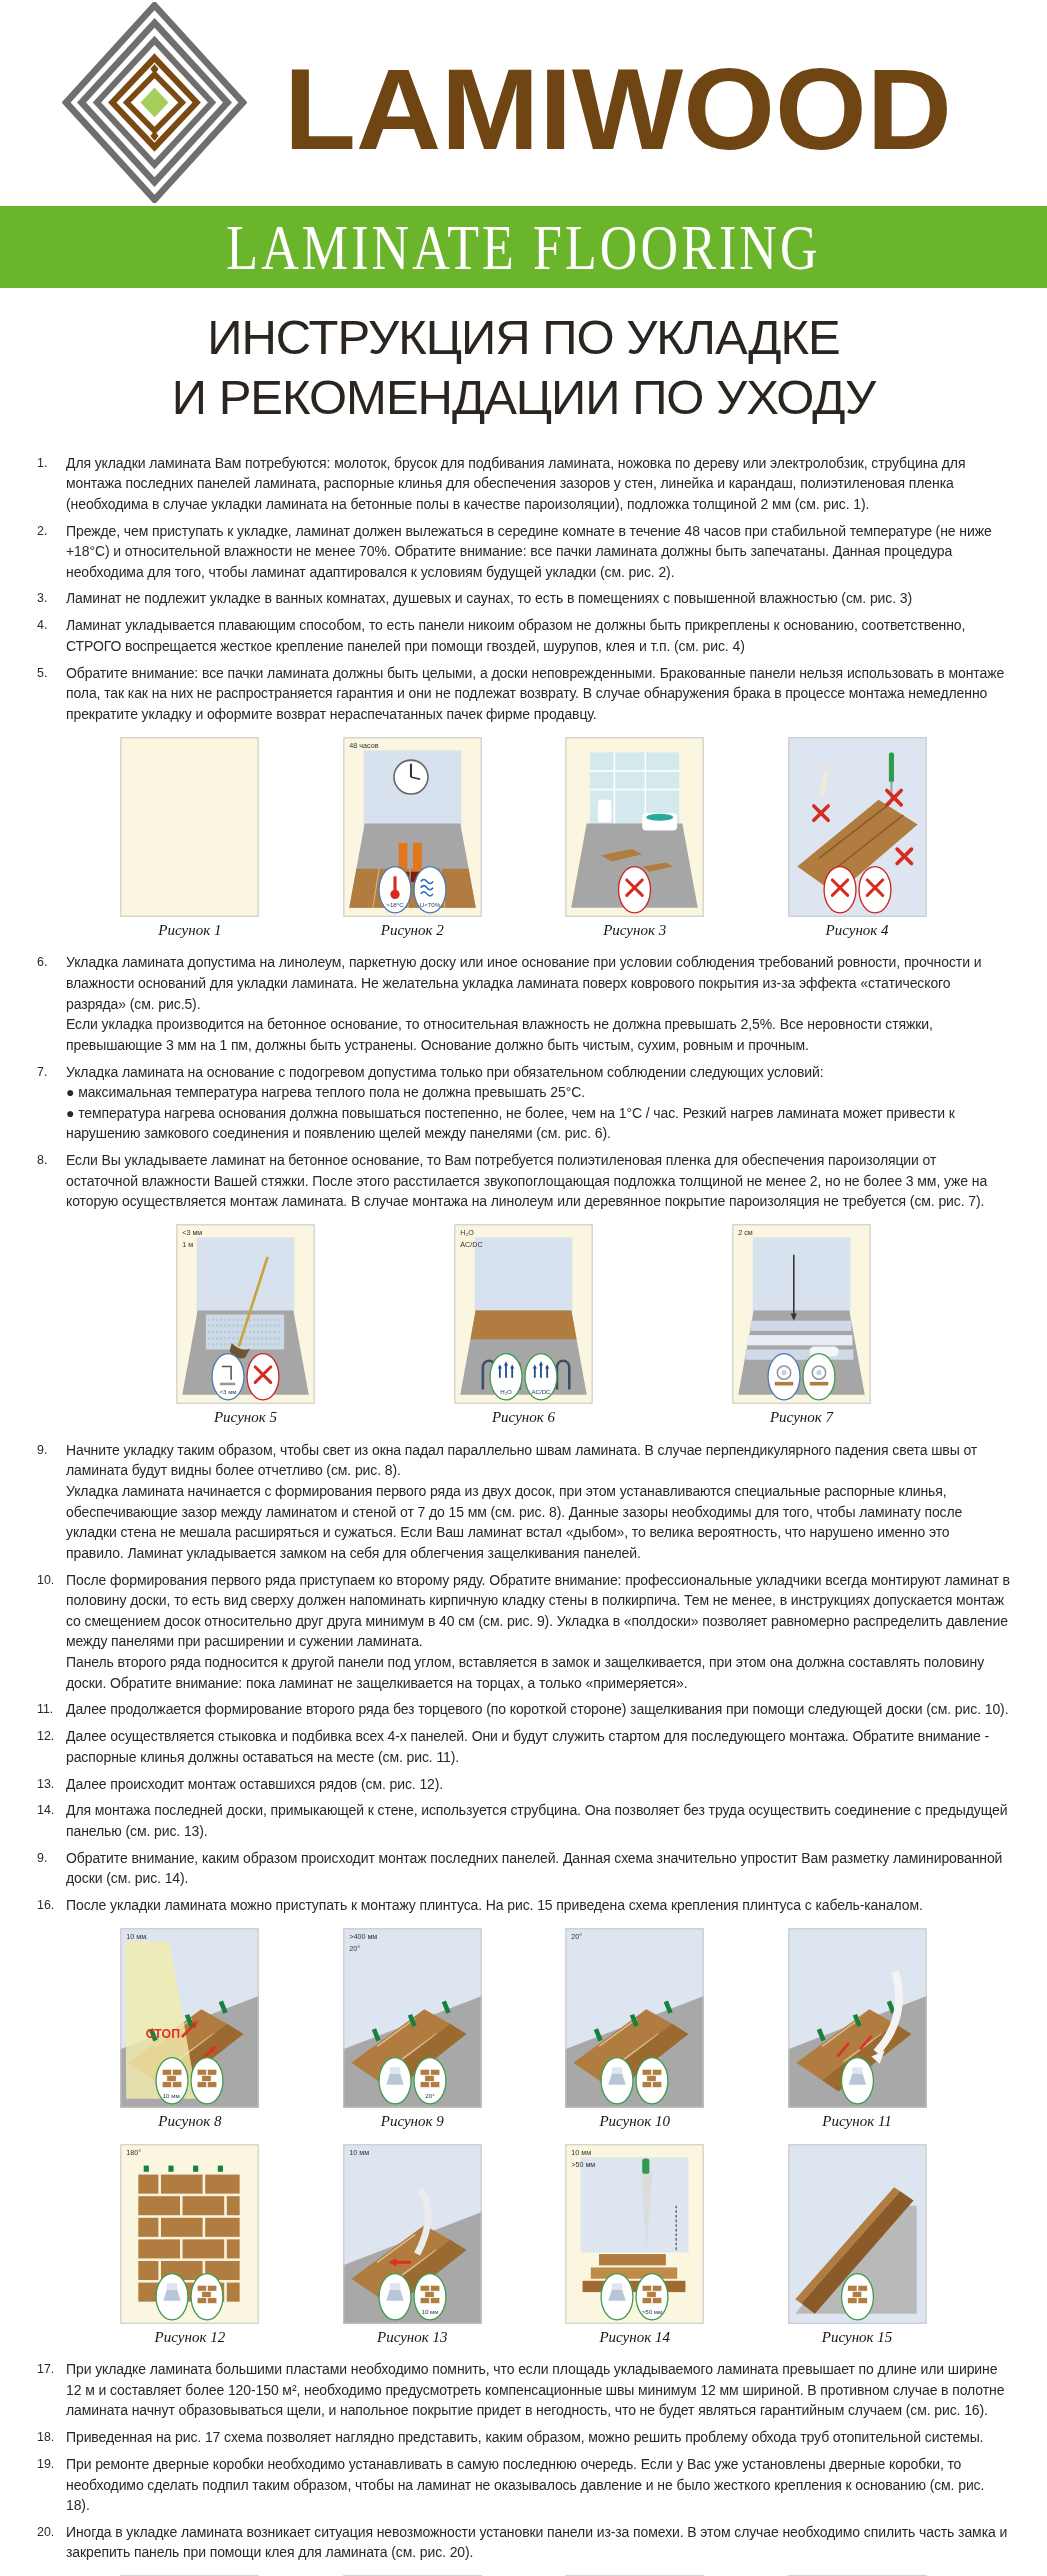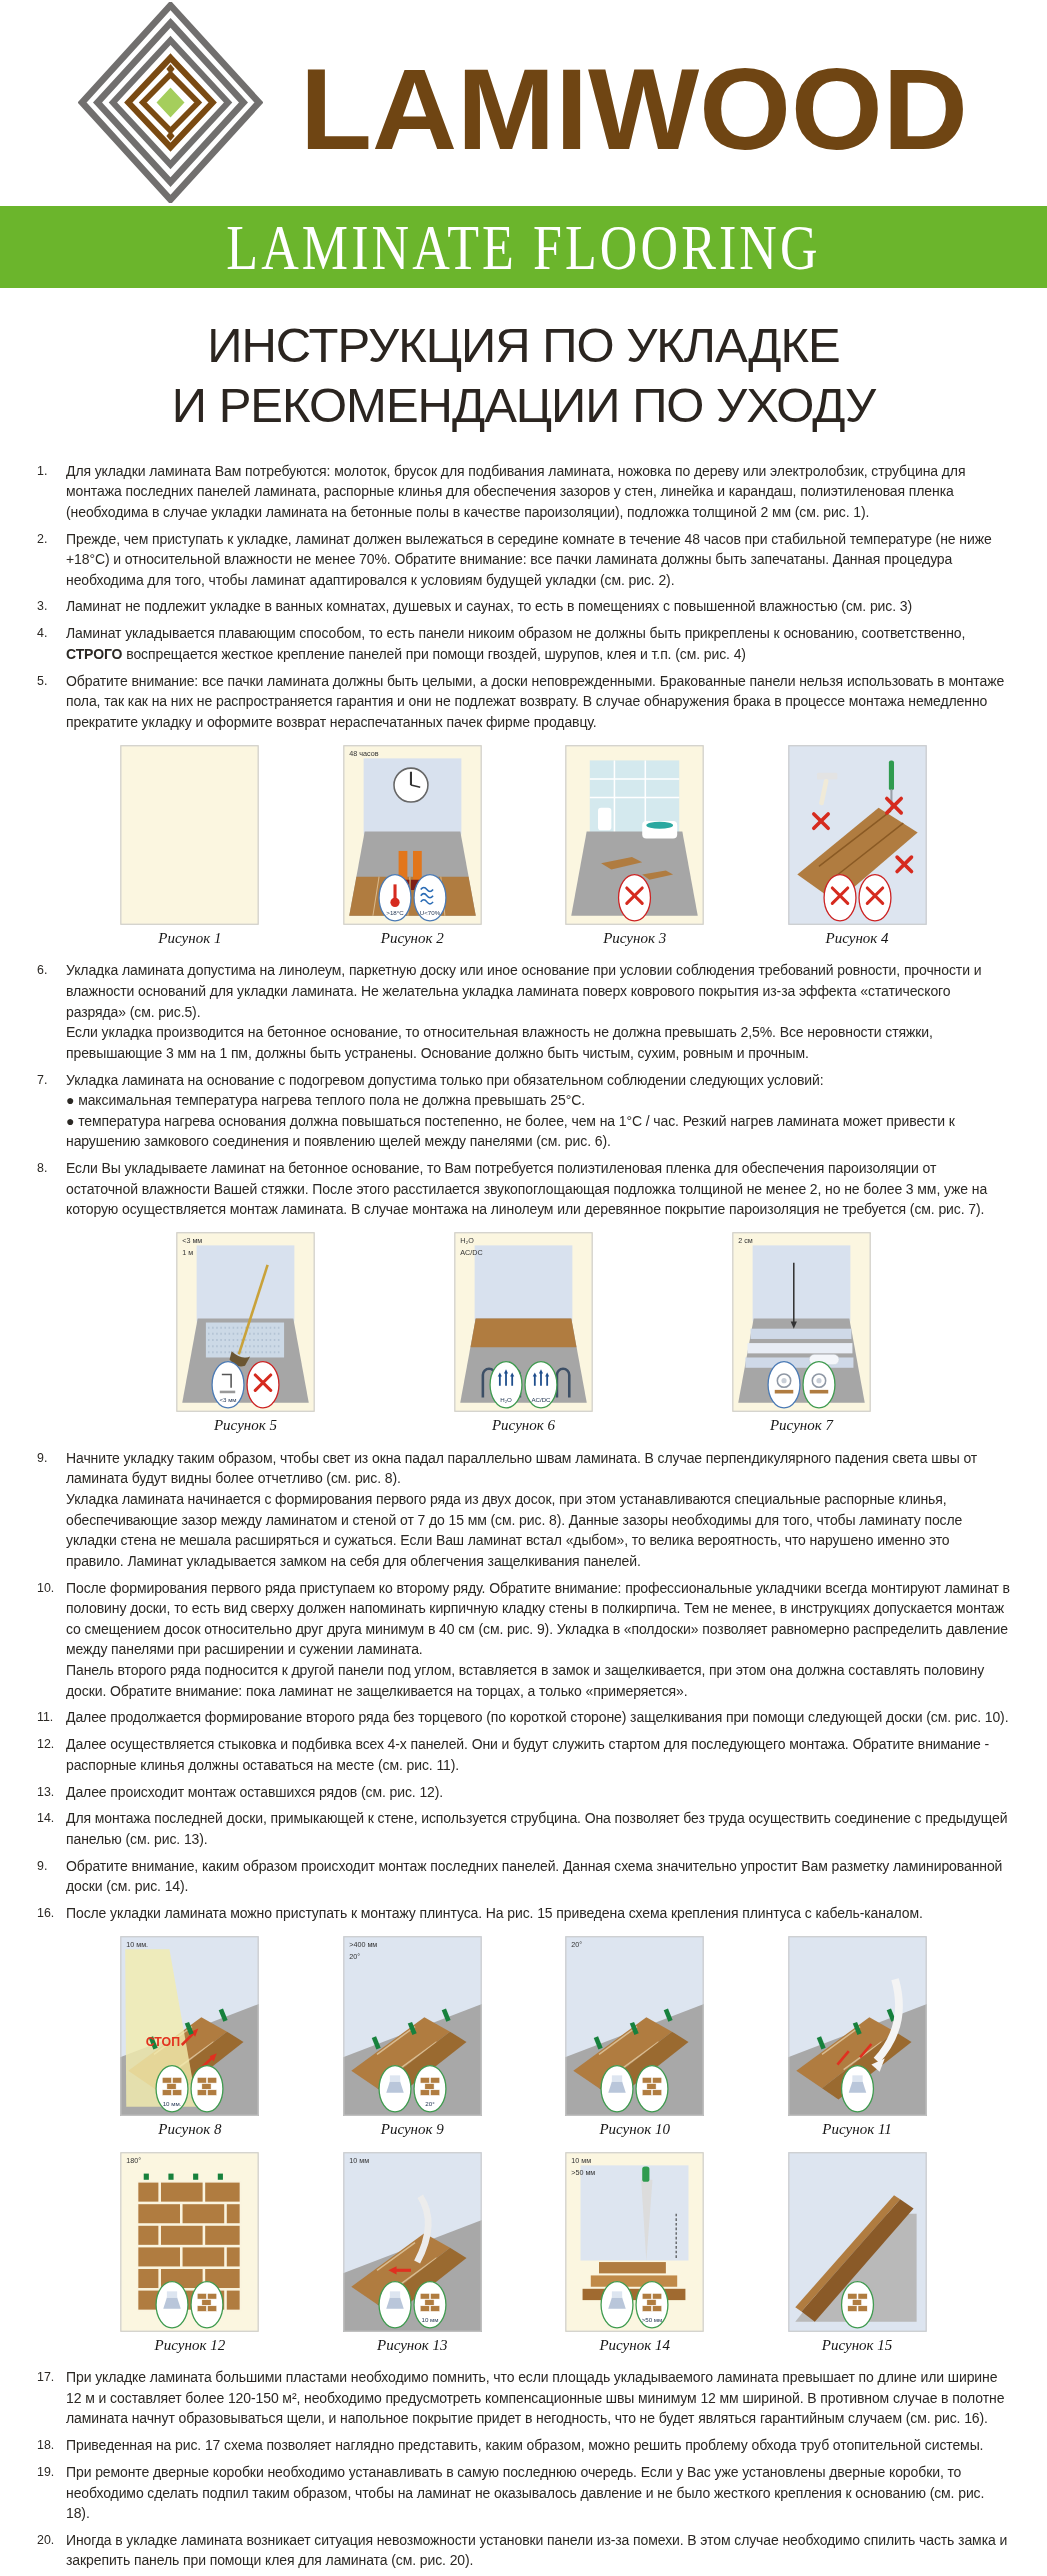--- a/index.html
+++ b/index.html
@@ -1,37 +1,37 @@
 <!DOCTYPE html>
 <html style="font-size:8.2px"><head>
 <meta charset="utf-8">
 <style>
   html,body{margin:0;padding:0;background:#e8e8e8;}
   .page{width:1047px;height:3491px;margin:0 auto;background:#ffffff;display:flex;flex-direction:column;
         font-family:"Liberation Sans",sans-serif;color:#2b2824;overflow:hidden;}
   .content{flex:1 1 auto;overflow:hidden;display:flex;flex-direction:column;}
 
   
-  .header{height:206px;flex:0 0 auto;display:flex;align-items:center;padding-left:78px;}
+  .header{height:206px;flex:0 0 auto;display:flex;align-items:center;padding-left:62px;}
   .logo{flex:0 0 auto;}
   .wordmark{margin-left:36px;}
 
   
   .banner{height:82px;flex:0 0 auto;background:#6BB52C;display:flex;align-items:center;justify-content:center;font-family:Liberation Serif, serif;}
   .banner-label{color:#fff;font-size:52px;font-weight:400;letter-spacing:3.1px;transform:scaleY(1.22);white-space:nowrap;}
 
   
-  .title{margin-top:28px;text-align:center;font-size:49px;line-height:1.22;letter-spacing:-1px;color:#2b2520;}
+  .title{margin-top:20px;text-align:center;font-size:49px;line-height:1.22;letter-spacing:-1px;color:#2b2520;}
 
   
   .doc{margin:25px 37px 0 37px;}
   .item{display:flex;margin-bottom:6.2px;}
   .num{flex:0 0 29px;font-size:12.4px;line-height:20.6px;}
   .itext{flex:1 1 auto;font-size:14px;line-height:20.6px;letter-spacing:-0.1px;}
-  .itext .b{font-weight:bold;}
+  .itext .b{font-weight:normal;}
 
   
   .figrow{display:flex;justify-content:space-evenly;align-items:flex-start;margin:12.4px 0 13.4px 0;}
   .figure{display:flex;flex-direction:column;align-items:center;}
   .figure svg{display:block;}
   .figcap{margin-top:5.2px;font-family:"Liberation Serif",serif;font-style:italic;font-size:15px;color:#151515;}
 </style>
 </head>
 <body>
 

